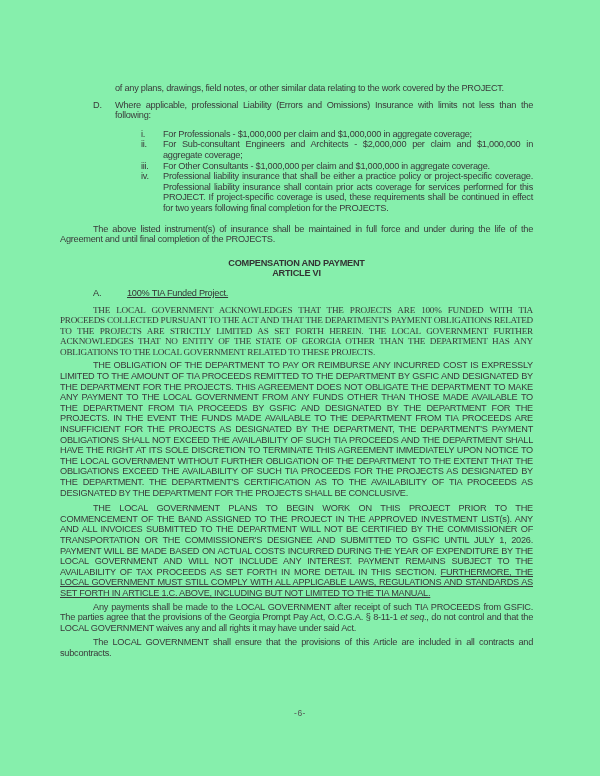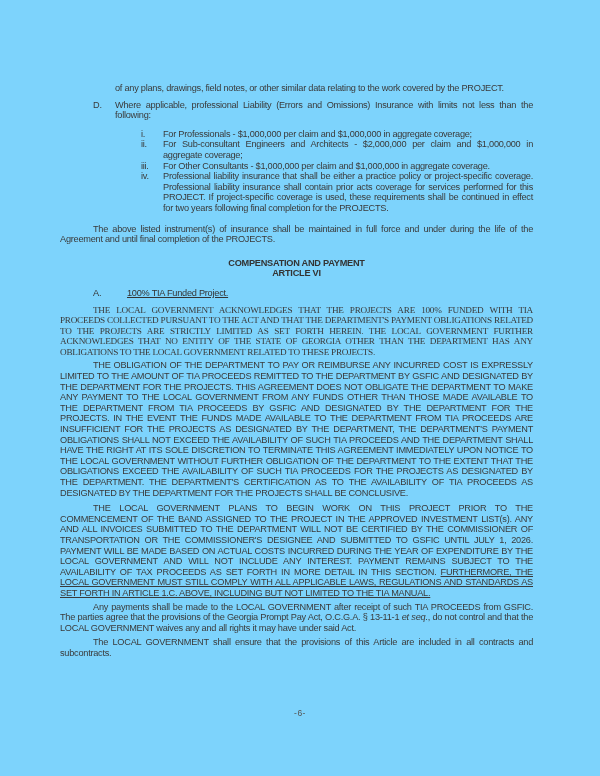--- a/index.html
+++ b/index.html
@@ -4,21 +4,21 @@
 <style>
   html, body { margin: 0; padding: 0; }
   body {
     width: 600px; height: 776px;
     background: #fdfdfc;
     font-family: "Liberation Sans", sans-serif;
   }
   .page {
     position: relative;
     width: 600px; height: 776px;
-    background: #7dd3fc;
+    background: #86efac;
     color: #3a3a3a;
     overflow: hidden;
   }
   .content {
     position: absolute;
     left: 60px; top: 83px;
     width: 473px;
     font-size: 9.2px;
     line-height: 10.6px;
     letter-spacing: -0.25px;
@@ -100,20 +100,20 @@
     <div class="section-a">
       <span class="a-label">A.</span><span class="a-title">100% TIA Funded Project.</span>
     </div>
 
     <p class="para indent p1">THE LOCAL GOVERNMENT ACKNOWLEDGES THAT THE PROJECTS ARE 100% FUNDED WITH TIA PROCEEDS COLLECTED PURSUANT TO THE ACT AND THAT THE DEPARTMENT'S PAYMENT OBLIGATIONS RELATED TO THE PROJECTS ARE STRICTLY LIMITED AS SET FORTH HEREIN. THE LOCAL GOVERNMENT FURTHER ACKNOWLEDGES THAT NO ENTITY OF THE STATE OF GEORGIA OTHER THAN THE DEPARTMENT HAS ANY OBLIGATIONS TO THE LOCAL GOVERNMENT RELATED TO THESE PROJECTS.</p>
 
     <p class="para indent p2">THE OBLIGATION OF THE DEPARTMENT TO PAY OR REIMBURSE ANY INCURRED COST IS EXPRESSLY LIMITED TO THE AMOUNT OF TIA PROCEEDS REMITTED TO THE DEPARTMENT BY GSFIC AND DESIGNATED BY THE DEPARTMENT FOR THE PROJECTS. THIS AGREEMENT DOES NOT OBLIGATE THE DEPARTMENT TO MAKE ANY PAYMENT TO THE LOCAL GOVERNMENT FROM ANY FUNDS OTHER THAN THOSE MADE AVAILABLE TO THE DEPARTMENT FROM TIA PROCEEDS BY GSFIC AND DESIGNATED BY THE DEPARTMENT FOR THE PROJECTS. IN THE EVENT THE FUNDS MADE AVAILABLE TO THE DEPARTMENT FROM TIA PROCEEDS ARE INSUFFICIENT FOR THE PROJECTS AS DESIGNATED BY THE DEPARTMENT, THE DEPARTMENT'S PAYMENT OBLIGATIONS SHALL NOT EXCEED THE AVAILABILITY OF SUCH TIA PROCEEDS AND THE DEPARTMENT SHALL HAVE THE RIGHT AT ITS SOLE DISCRETION TO TERMINATE THIS AGREEMENT IMMEDIATELY UPON NOTICE TO THE LOCAL GOVERNMENT WITHOUT FURTHER OBLIGATION OF THE DEPARTMENT TO THE EXTENT THAT THE OBLIGATIONS EXCEED THE AVAILABILITY OF SUCH TIA PROCEEDS FOR THE PROJECTS AS DESIGNATED BY THE DEPARTMENT. THE DEPARTMENT'S CERTIFICATION AS TO THE AVAILABILITY OF TIA PROCEEDS AS DESIGNATED BY THE DEPARTMENT FOR THE PROJECTS SHALL BE CONCLUSIVE.</p>
 
     <p class="para indent p3"><span>THE LOCAL GOVERNMENT PLANS TO BEGIN WORK ON THIS PROJECT PRIOR TO THE COMMENCEMENT OF THE BAND ASSIGNED TO THE PROJECT IN THE APPROVED INVESTMENT LIST(s). ANY AND ALL INVOICES SUBMITTED TO THE DEPARTMENT WILL NOT BE CERTIFIED BY THE COMMISSIONER OF TRANSPORTATION OR THE COMMISSIONER'S DESIGNEE AND SUBMITTED TO GSFIC UNTIL JULY 1, 2026. PAYMENT WILL BE MADE BASED ON ACTUAL COSTS INCURRED DURING THE YEAR OF EXPENDITURE BY THE LOCAL GOVERNMENT AND WILL NOT INCLUDE ANY INTEREST. PAYMENT REMAINS SUBJECT TO THE AVAILABILITY OF TAX PROCEEDS AS SET FORTH IN MORE DETAIL IN THIS SECTION.</span> <span class="underline">FURTHERMORE, THE LOCAL GOVERNMENT MUST STILL COMPLY WITH ALL APPLICABLE LAWS, REGULATIONS AND STANDARDS AS SET FORTH IN ARTICLE 1.C. ABOVE, INCLUDING BUT NOT LIMITED TO THE TIA MANUAL.</span></p>
 
-    <p class="para indent p4"><span>Any payments shall be made to the LOCAL GOVERNMENT after receipt of such TIA PROCEEDS from GSFIC. The parties agree that the provisions of the Georgia Prompt Pay Act, O.C.G.A. § 13-11-1 </span><span class="italic">et seq</span><span>., do not control and that the LOCAL GOVERNMENT waives any and all rights it may have under said Act.</span></p>
+    <p class="para indent p4"><span>Any payments shall be made to the LOCAL GOVERNMENT after receipt of such TIA PROCEEDS from GSFIC. The parties agree that the provisions of the Georgia Prompt Pay Act, O.C.G.A. § 8-11-1 </span><span class="italic">et seq</span><span>., do not control and that the LOCAL GOVERNMENT waives any and all rights it may have under said Act.</span></p>
 
     <p class="para indent p5">The LOCAL GOVERNMENT shall ensure that the provisions of this Article are included in all contracts and subcontracts.</p>
 
   </div>
 
   <div class="footer">-6-</div>
 </div>
 
 </body></html>

